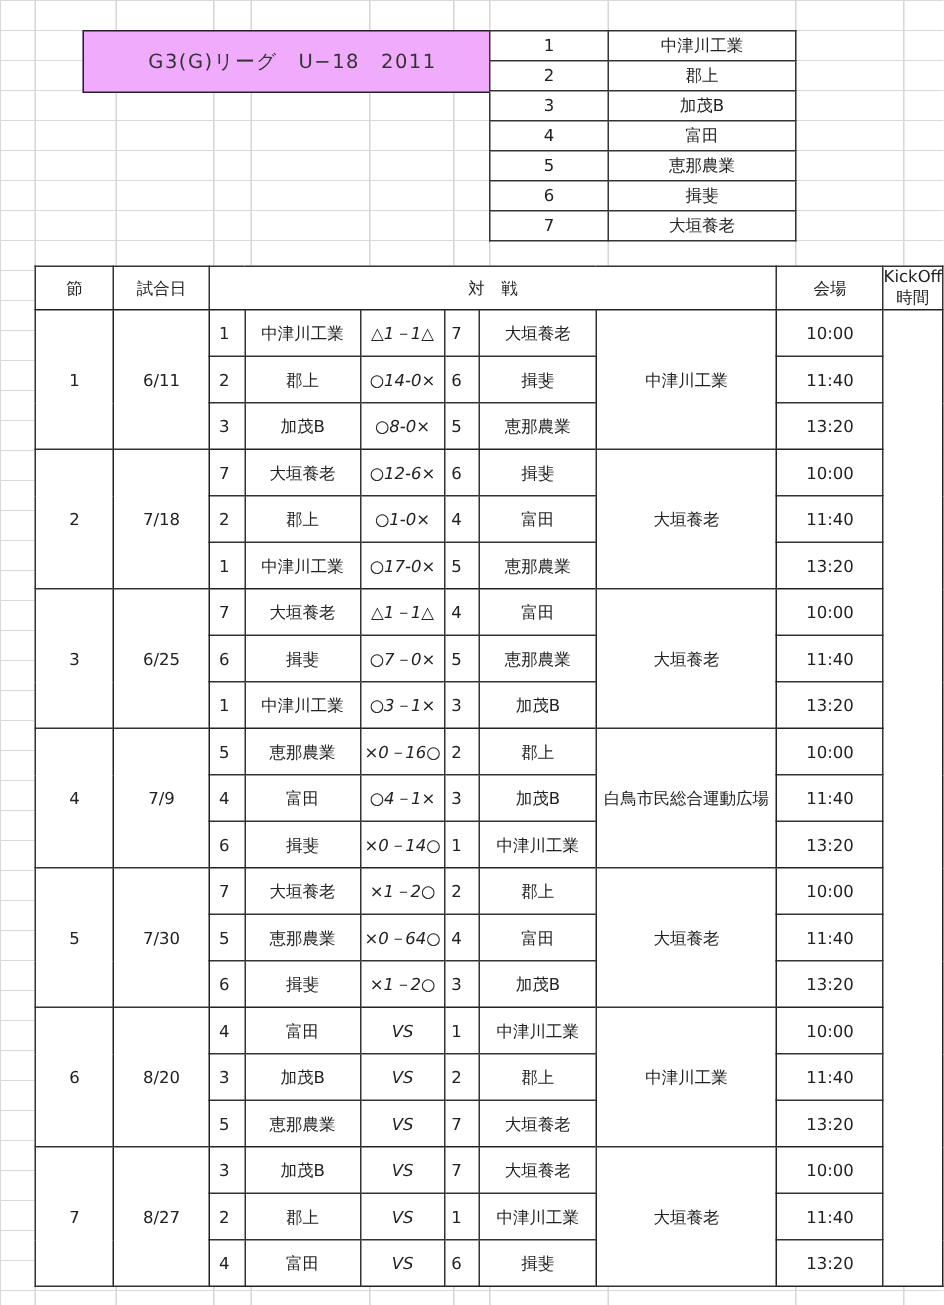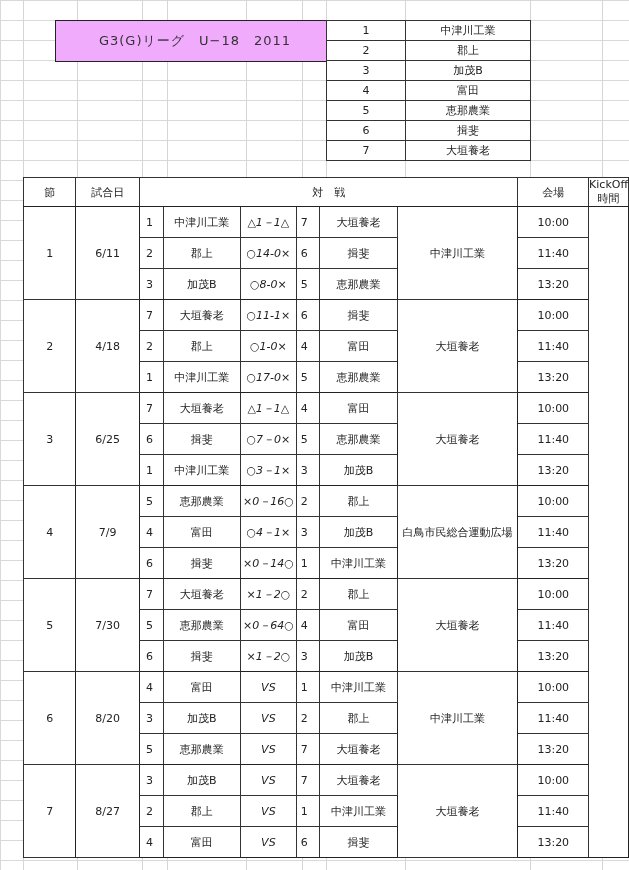--- a/index.html
+++ b/index.html
@@ -124,24 +124,24 @@
       <tr class="group-end">
         <td class="hn">3</td>
         <td class="ht">加茂B</td>
         <td class="res">○8-0×</td>
         <td class="an">5</td>
         <td class="at">恵那農業</td>
         <td class="time">13:20</td>
       </tr>
       <tr>
         <td class="round" rowspan="3">2</td>
-        <td class="date" rowspan="3">4/18</td>
+        <td class="date" rowspan="3">7/18</td>
         <td class="hn">7</td>
         <td class="ht">大垣養老</td>
-        <td class="res">○11-1×</td>
+        <td class="res">○12-6×</td>
         <td class="an">6</td>
         <td class="at">揖斐</td>
         <td class="venue" rowspan="3">大垣養老</td>
         <td class="time">10:00</td>
       </tr>
       <tr>
         <td class="hn">2</td>
         <td class="ht">郡上</td>
         <td class="res">○1-0×</td>
         <td class="an">4</td>

